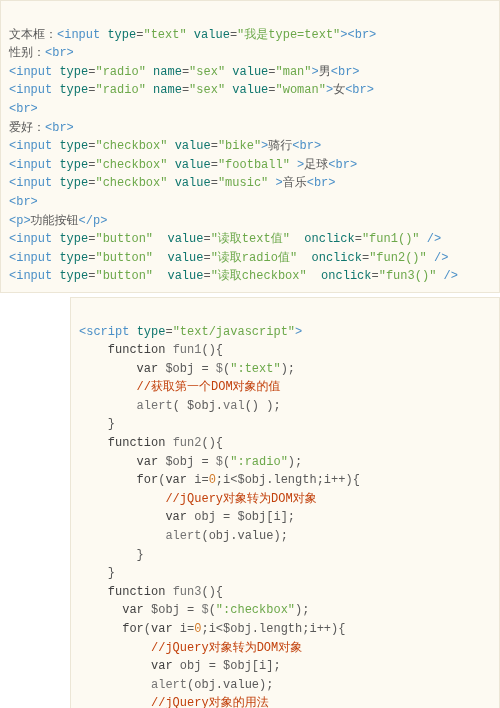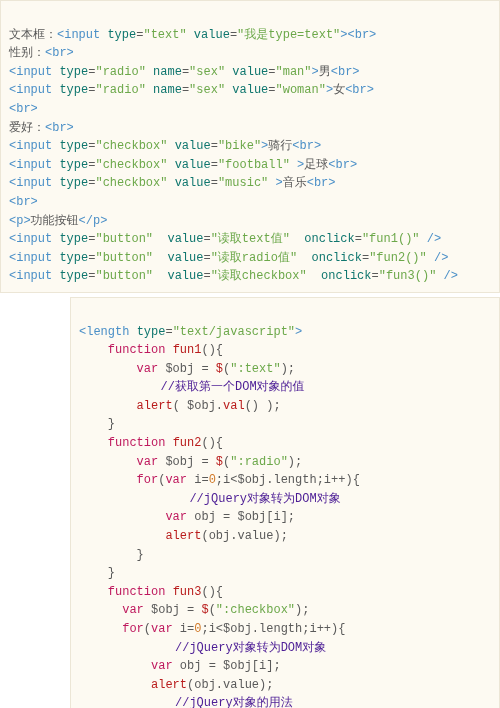--- a/index.html
+++ b/index.html
@@ -18,23 +18,23 @@
     white-space:pre;
     overflow:hidden;
   }
   .block1{margin:0;}
   .block2{margin:4px 0 0 70px;}
   .txt{color:#5a5a5a;}
   .tag{color:#4a8fc7;}          
   .attr{color:#0f766e;}         
   .val{color:#6ca84a;}          
   .num{color:#d17a2a;}           
-  .kwjs{color:#be185d;}         
-  .fn{color:#b91c1c;}           
-  .cm{color:#4c1d95;margin-left:24px;}
+  .kwjs{color:#404040;}         
+  .fn{color:#737373;}           
+  .cm{color:#c2410c;}
 </style>
 </head>
 <body>
 
 <div class="block block1">
 <span class="txt"><span>文本框：</span><span class="tag">&lt;</span><span class="tag">input</span> <span class="attr">type</span>=<span class="val">"text"</span> <span class="attr">value</span>=<span class="val">"我是type=text"</span><span class="tag">&gt;&lt;</span><span class="tag">br</span><span class="tag">&gt;</span></span>
 <span class="txt"><span>性别：</span><span class="tag">&lt;</span><span class="tag">br</span><span class="tag">&gt;</span></span>
 <span class="txt"><span class="tag">&lt;</span><span class="tag">input</span> <span class="attr">type</span>=<span class="val">"radio"</span> <span class="attr">name</span>=<span class="val">"sex"</span> <span class="attr">value</span>=<span class="val">"man"</span><span class="tag">&gt;</span><span>男</span><span class="tag">&lt;</span><span class="tag">br</span><span class="tag">&gt;</span></span>
 <span class="txt"><span class="tag">&lt;</span><span class="tag">input</span> <span class="attr">type</span>=<span class="val">"radio"</span> <span class="attr">name</span>=<span class="val">"sex"</span> <span class="attr">value</span>=<span class="val">"woman"</span><span class="tag">&gt;</span><span>女</span><span class="tag">&lt;</span><span class="tag">br</span><span class="tag">&gt;</span></span>
 <span class="txt"><span class="tag">&lt;</span><span class="tag">br</span><span class="tag">&gt;</span></span>
@@ -43,21 +43,21 @@
 <span class="txt"><span class="tag">&lt;</span><span class="tag">input</span> <span class="attr">type</span>=<span class="val">"checkbox"</span> <span class="attr">value</span>=<span class="val">"football"</span> <span class="tag">&gt;</span><span>足球</span><span class="tag">&lt;</span><span class="tag">br</span><span class="tag">&gt;</span></span>
 <span class="txt"><span class="tag">&lt;</span><span class="tag">input</span> <span class="attr">type</span>=<span class="val">"checkbox"</span> <span class="attr">value</span>=<span class="val">"music"</span> <span class="tag">&gt;</span><span>音乐</span><span class="tag">&lt;</span><span class="tag">br</span><span class="tag">&gt;</span></span>
 <span class="txt"><span class="tag">&lt;</span><span class="tag">br</span><span class="tag">&gt;</span></span>
 <span class="txt"><span class="tag">&lt;</span><span class="tag">p</span><span class="tag">&gt;</span><span>功能按钮</span><span class="tag">&lt;/</span><span class="tag">p</span><span class="tag">&gt;</span></span>
 <span class="txt"><span class="tag">&lt;</span><span class="tag">input</span> <span class="attr">type</span>=<span class="val">"button"</span>  <span class="attr">value</span>=<span class="val">"读取text值"</span>  <span class="attr">onclick</span>=<span class="val">"fun1()"</span> <span class="tag">/&gt;</span></span>
 <span class="txt"><span class="tag">&lt;</span><span class="tag">input</span> <span class="attr">type</span>=<span class="val">"button"</span>  <span class="attr">value</span>=<span class="val">"读取radio值"</span>  <span class="attr">onclick</span>=<span class="val">"fun2()"</span> <span class="tag">/&gt;</span></span>
 <span class="txt"><span class="tag">&lt;</span><span class="tag">input</span> <span class="attr">type</span>=<span class="val">"button"</span>  <span class="attr">value</span>=<span class="val">"读取checkbox"</span>  <span class="attr">onclick</span>=<span class="val">"fun3()"</span> <span class="tag">/&gt;</span></span>
 </div>
 
 <div class="block block2">
-<span class="txt"><span class="tag">&lt;</span><span class="tag">length</span> <span class="attr">type</span>=<span class="val">"text/javascript"</span><span class="tag">&gt;</span></span>
+<span class="txt"><span class="tag">&lt;</span><span class="tag">script</span> <span class="attr">type</span>=<span class="val">"text/javascript"</span><span class="tag">&gt;</span></span>
 <span class="txt">    <span class="kwjs">function</span> <span class="fn">fun1</span>(){</span>
 <span class="txt">        <span class="kwjs">var</span> <span>$obj = </span><span class="fn">$</span>(<span class="val">":text"</span>);</span>
 <span class="txt">        <span class="cm">//获取第一个DOM对象的值</span></span>
 <span class="txt">        <span class="fn">alert</span><span>( $obj.</span><span class="fn">val</span><span>() );</span></span>
 <span class="txt">    }</span>
 <span class="txt">    <span class="kwjs">function</span> <span class="fn">fun2</span>(){</span>
 <span class="txt">        <span class="kwjs">var</span> <span>$obj = </span><span class="fn">$</span>(<span class="val">":radio"</span>);</span>
 <span class="txt">        <span class="kwjs">for</span>(<span class="kwjs">var</span> <span>i=</span><span class="num">0</span><span>;i&lt;$obj.length;i++){</span></span>
 <span class="txt">            <span class="cm">//jQuery对象转为DOM对象</span></span>
 <span class="txt">            <span class="kwjs">var</span> <span>obj = $obj[i];</span></span>

